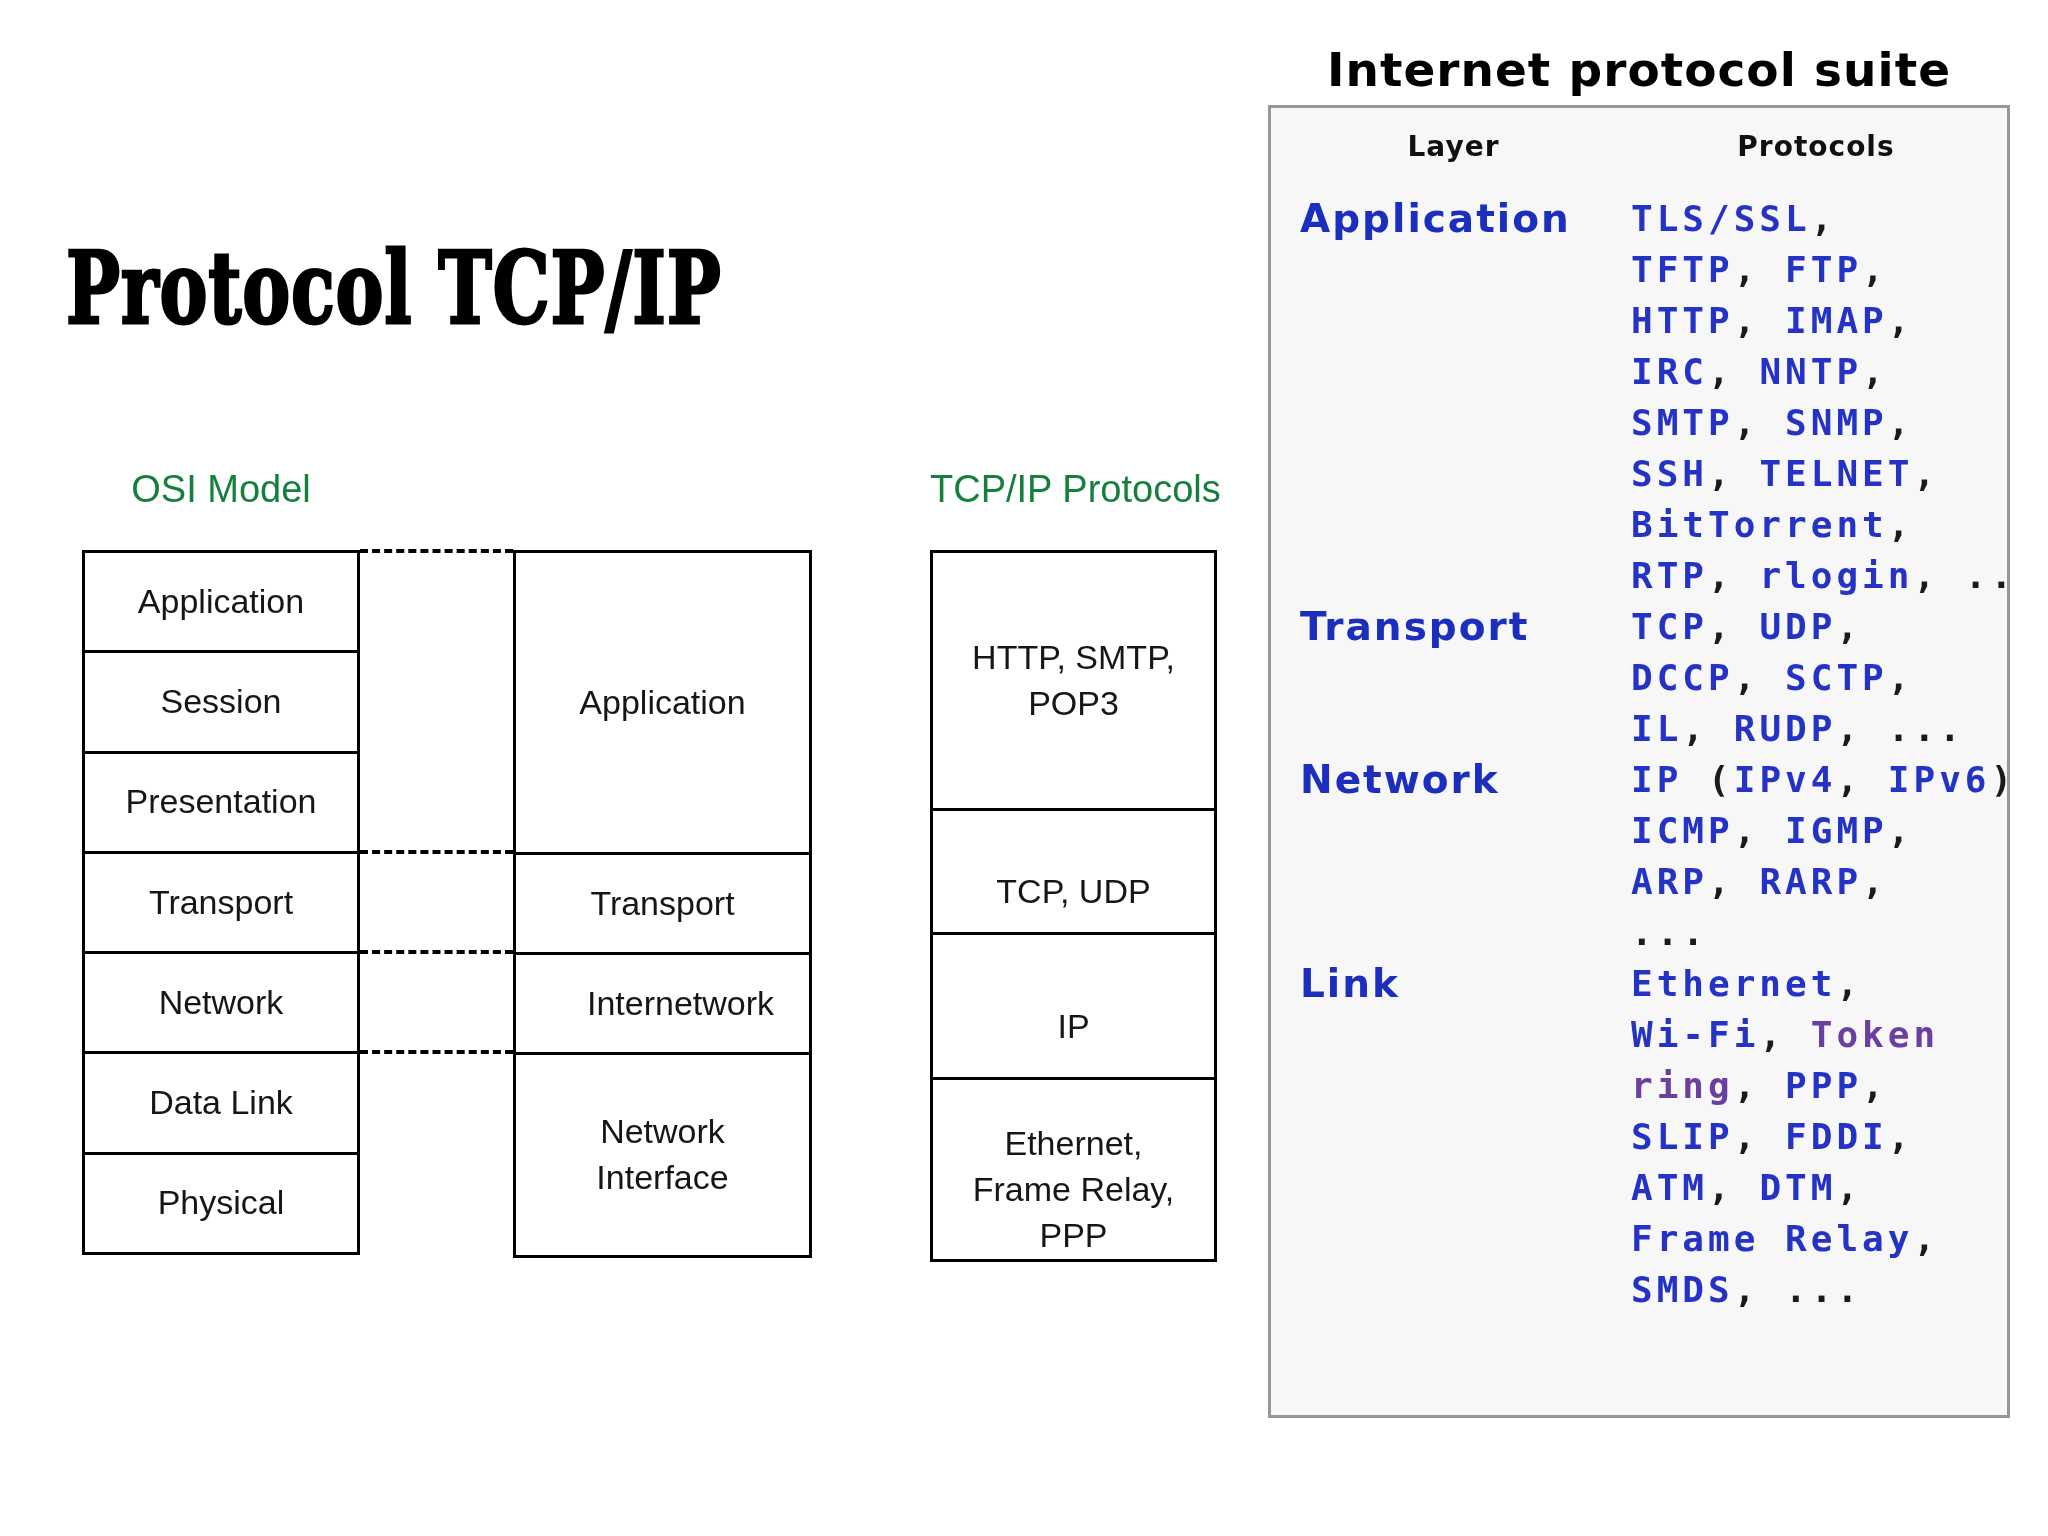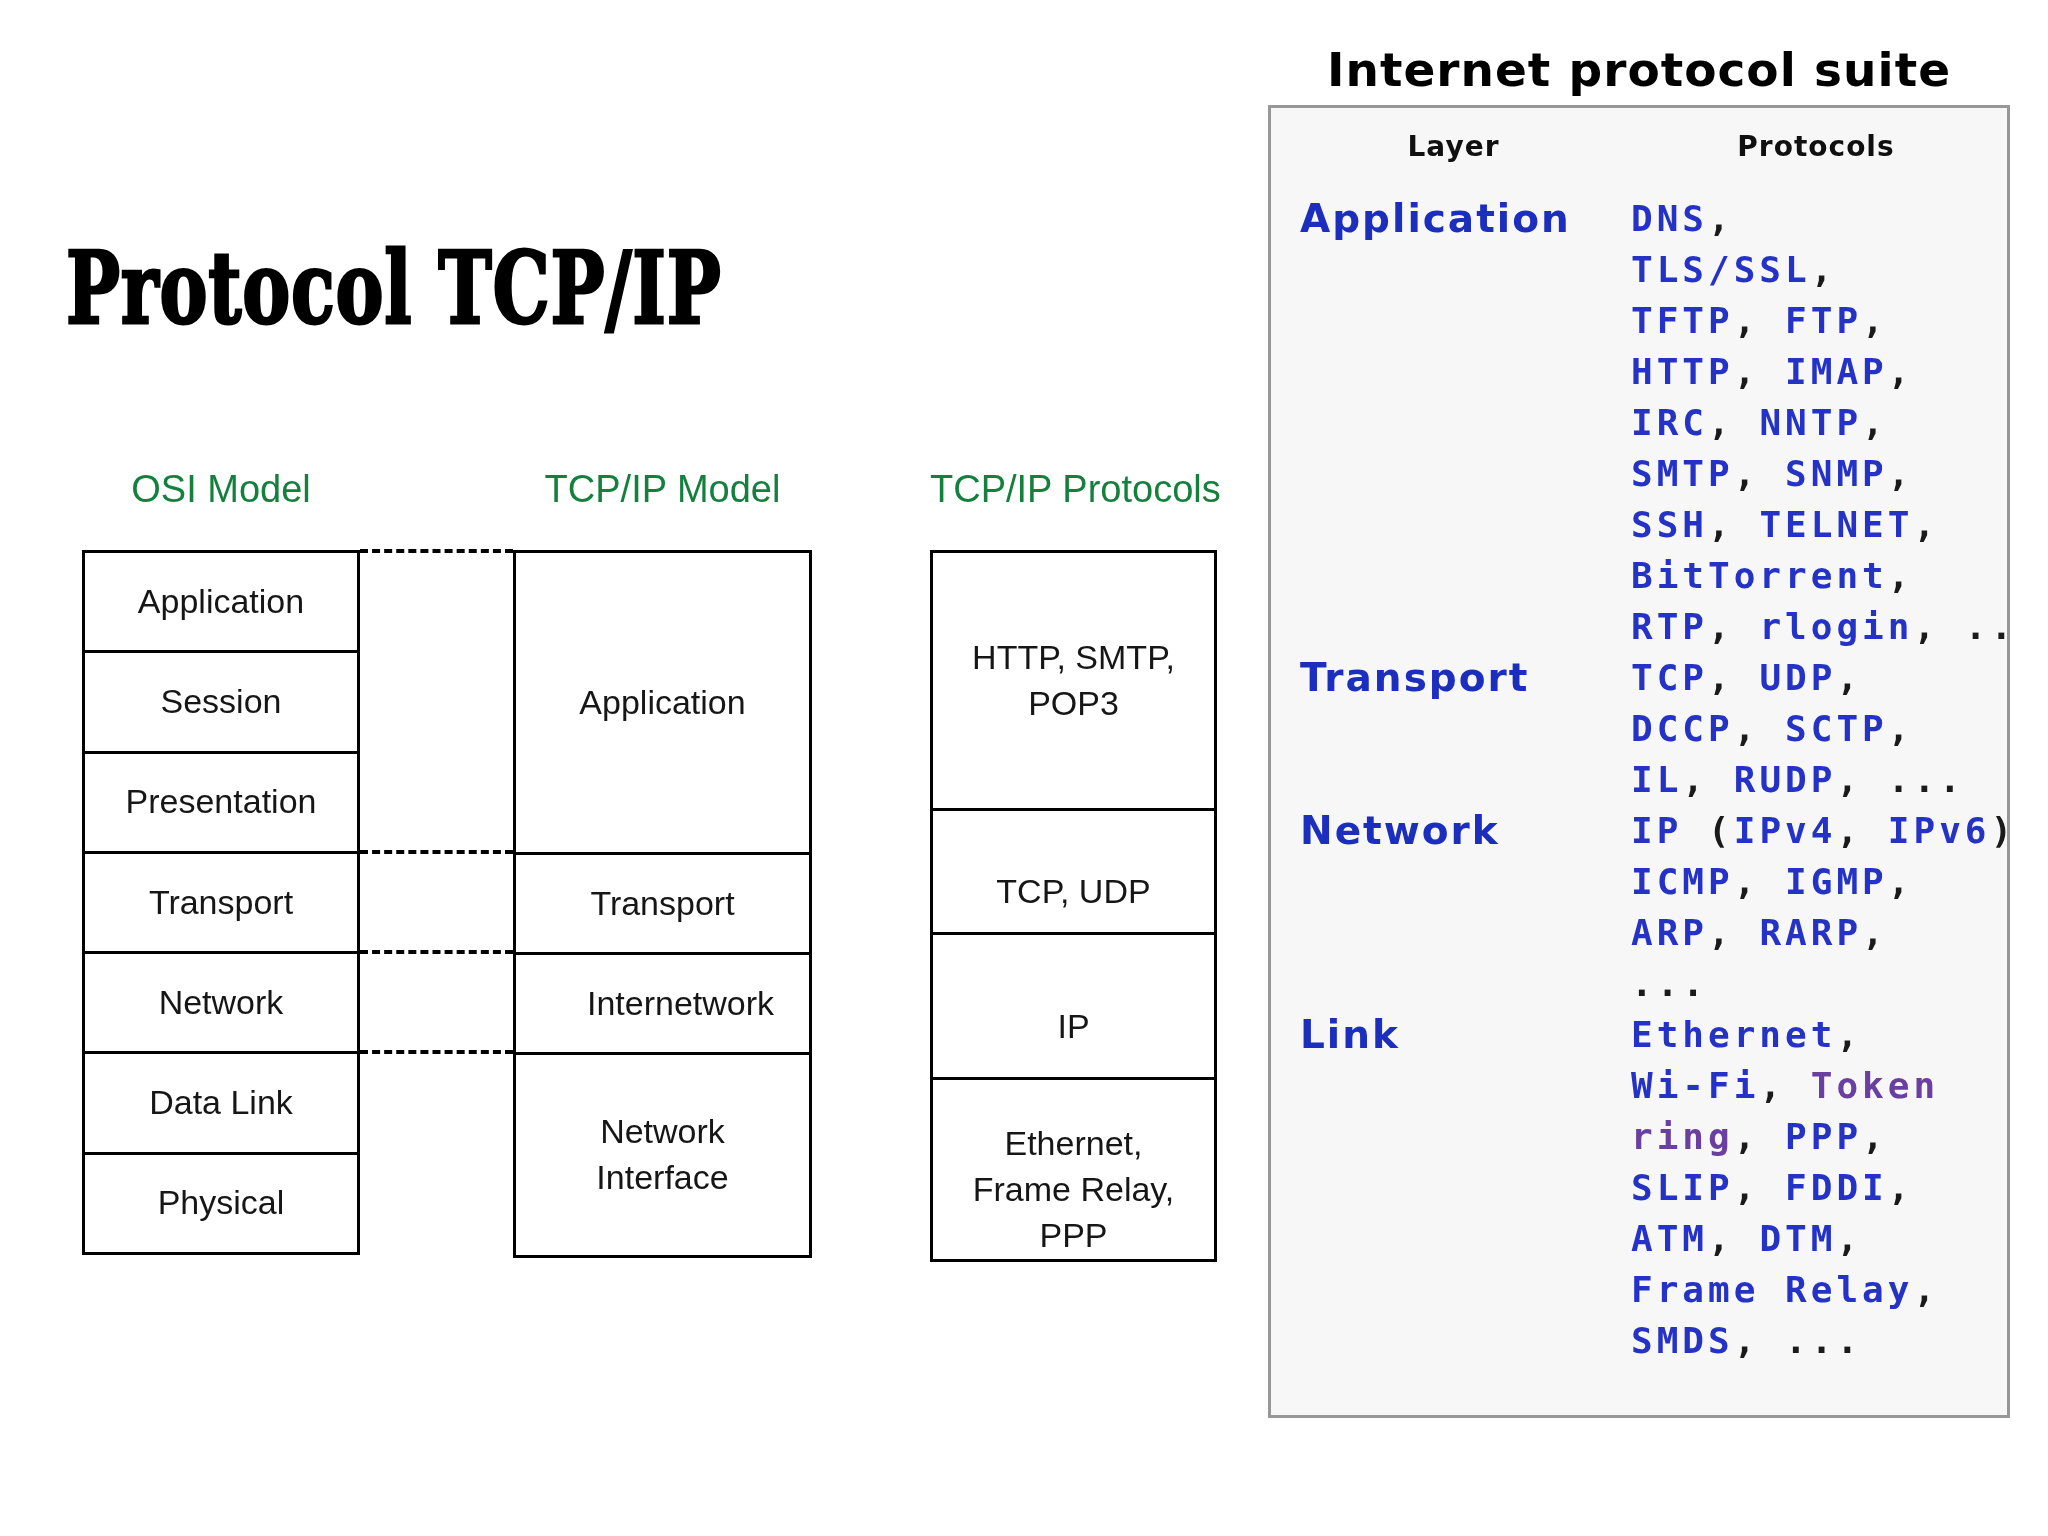--- a/index.html
+++ b/index.html
@@ -63,21 +63,20 @@
   .c-p{color:var(--plain,#1a1a1a);}
 </style>
 </head>
 <body>
 
 <div class="canvas">
 
   <h1 class="slide-title">Protocol TCP/IP</h1>
 
   <div class="col-header" id="h-osi">OSI Model</div>
-  <div class="col-header" id="h-model">TCP/IP Model</div>
   <div class="col-header" id="h-proto">TCP/IP Protocols</div>
 
   <div class="box" id="osi-box">
       <div class="box-row r0">Application</div>
       <div class="box-row r2">Session</div>
       <div class="box-row r1">Presentation</div>
       <div class="box-row r3">Transport</div>
       <div class="box-row r4">Network</div>
       <div class="box-row r5">Data Link</div>
       <div class="box-row r6">Physical</div>
@@ -108,21 +107,20 @@
 
   <div class="suite-box">
     <div class="suite-header">
       <span class="hdr-layer">Layer</span>
       <span class="hdr-prot">Protocols</span>
     </div>
     <div id="suite-rows">
         <div class="srow">
           <div class="slayer">Application</div>
           <div class="slines">
-            <div class="pline"><span class="c-l">DNS</span><span class="c-p">,</span></div>
             <div class="pline"><span class="c-l">TLS/SSL</span><span class="c-p">,</span></div>
             <div class="pline"><span class="c-l">TFTP</span><span class="c-p">, </span><span class="c-l">FTP</span><span class="c-p">,</span></div>
             <div class="pline"><span class="c-l">HTTP</span><span class="c-p">, </span><span class="c-l">IMAP</span><span class="c-p">,</span></div>
             <div class="pline"><span class="c-l">IRC</span><span class="c-p">, </span><span class="c-l">NNTP</span><span class="c-p">,</span></div>
             <div class="pline"><span class="c-l">SMTP</span><span class="c-p">, </span><span class="c-l">SNMP</span><span class="c-p">,</span></div>
             <div class="pline"><span class="c-l">SSH</span><span class="c-p">, </span><span class="c-l">TELNET</span><span class="c-p">,</span></div>
             <div class="pline"><span class="c-l">BitTorrent</span><span class="c-p">,</span></div>
             <div class="pline"><span class="c-l">RTP</span><span class="c-p">, </span><span class="c-l">rlogin</span><span class="c-p">, ...</span></div>
           </div>
         </div>

